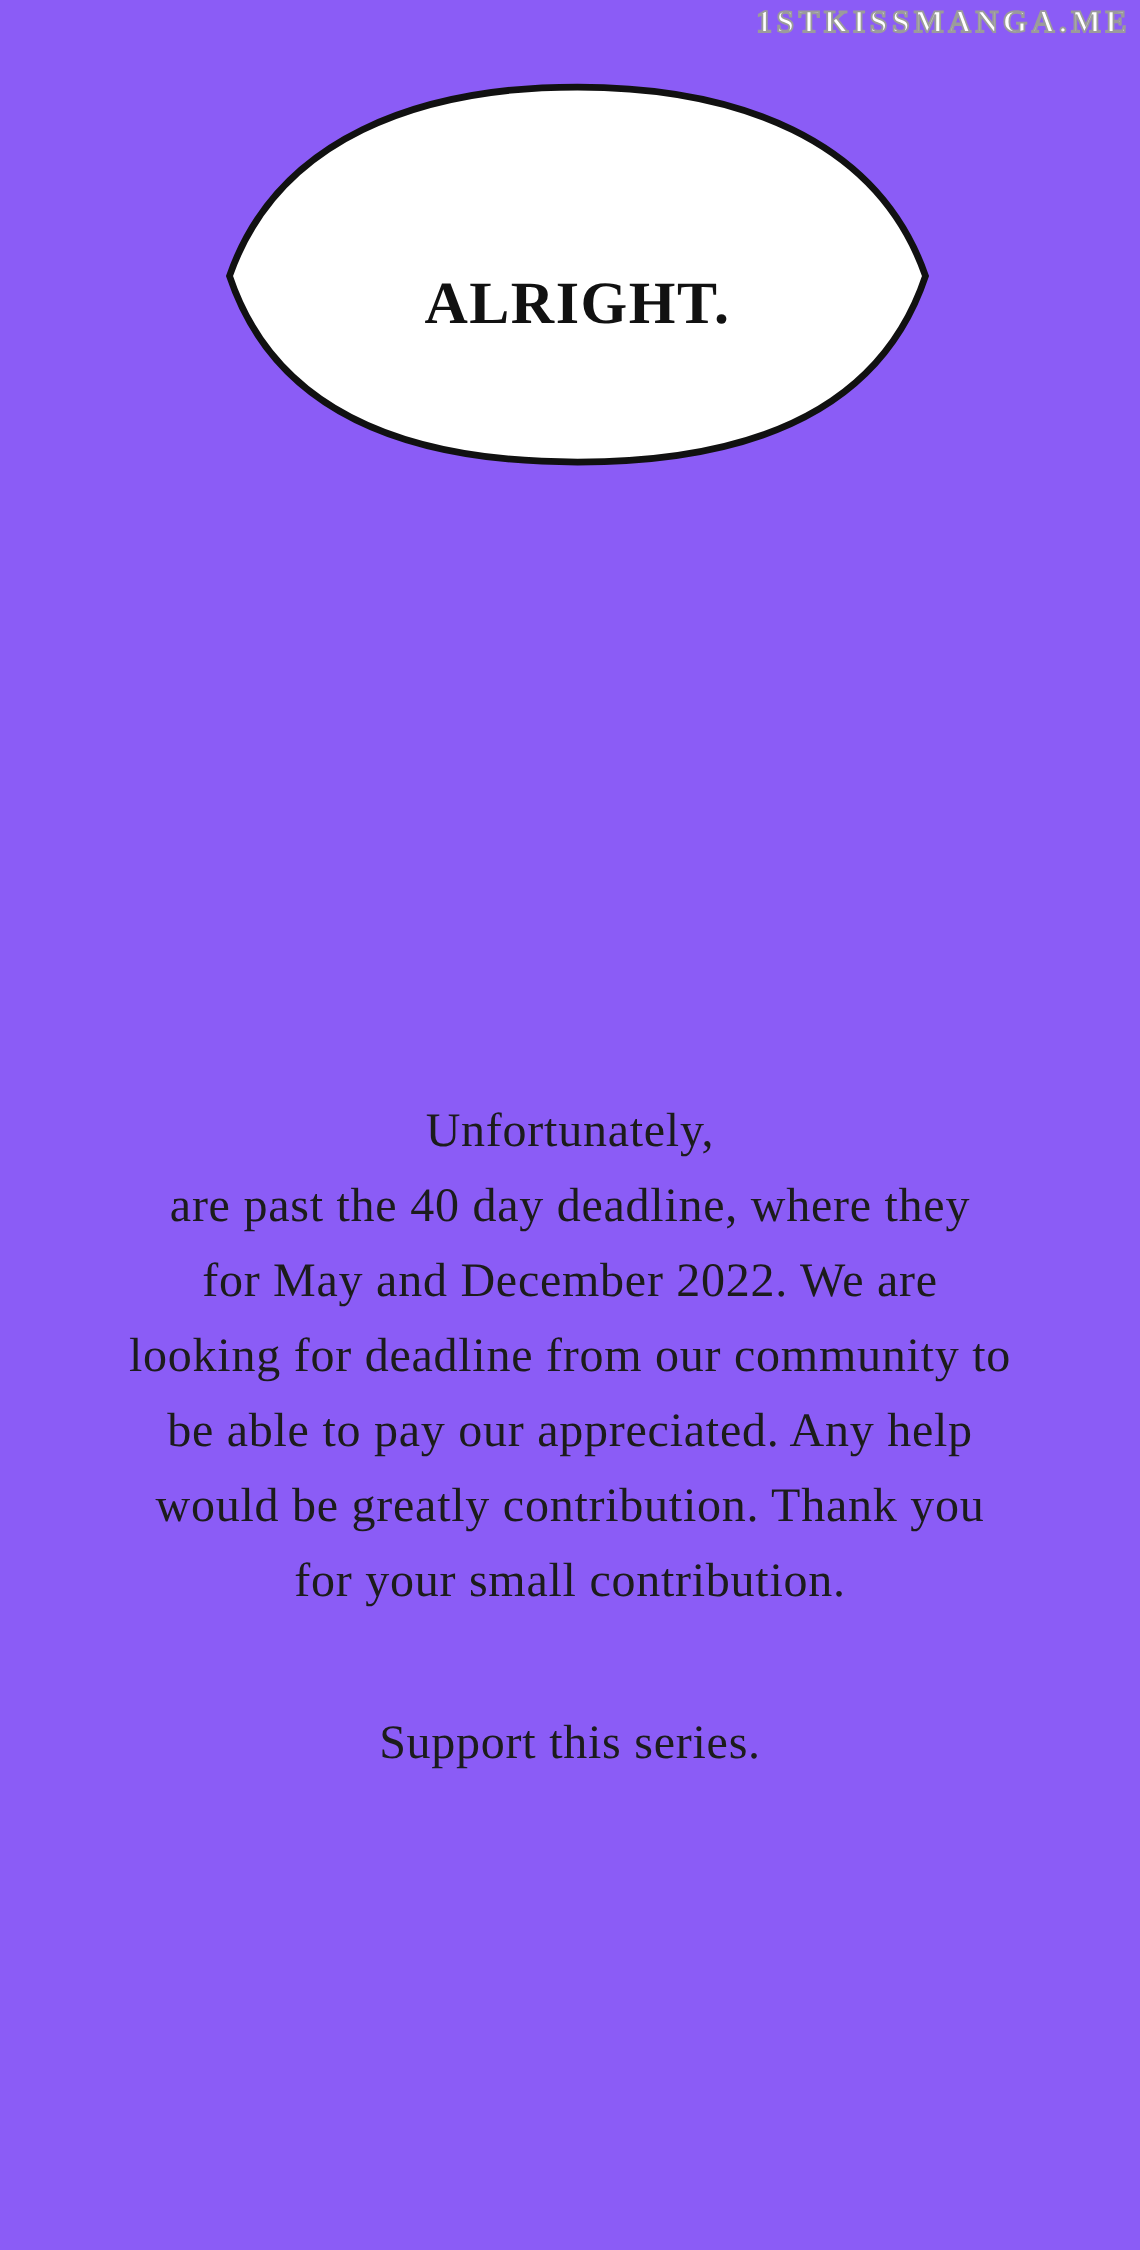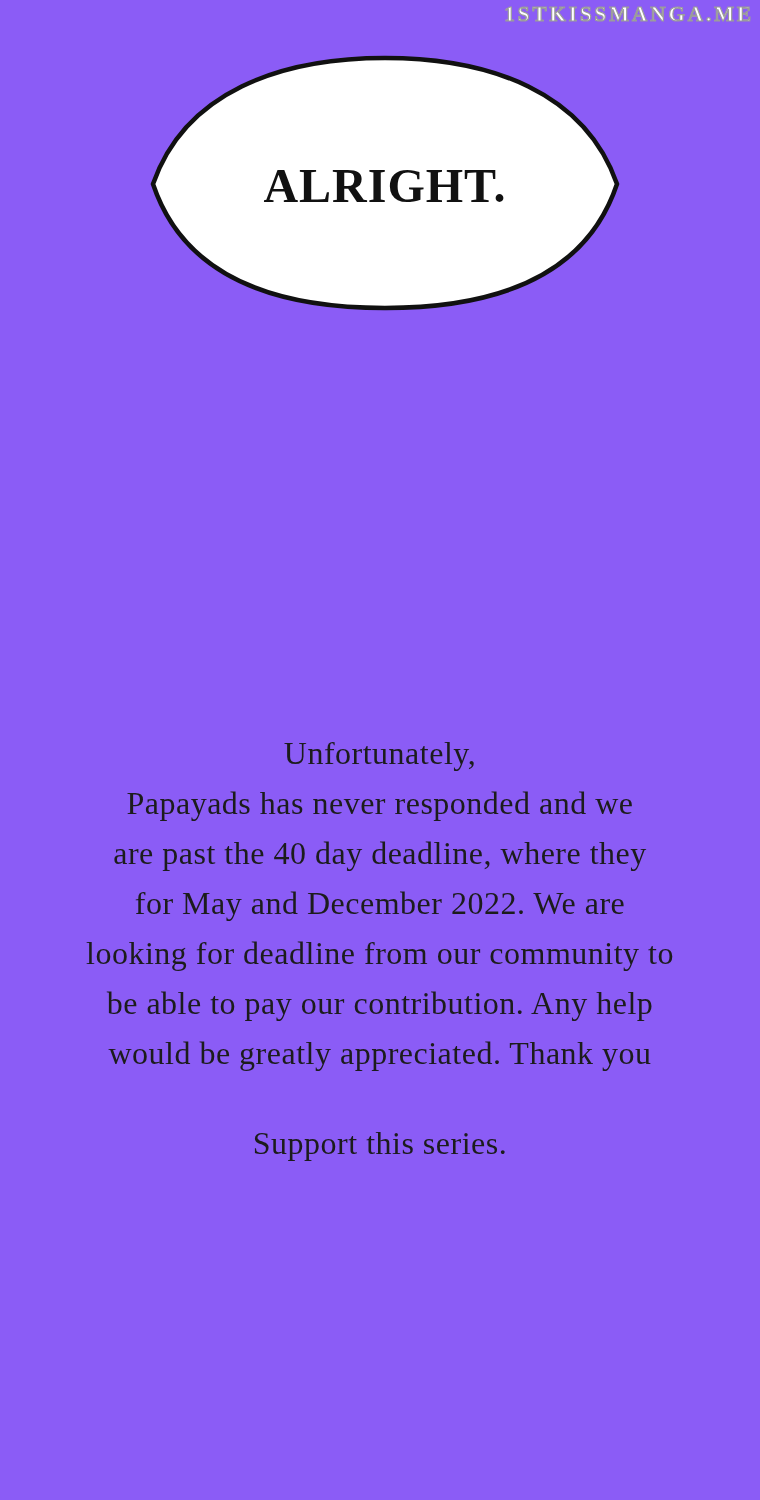--- a/index.html
+++ b/index.html
@@ -43,27 +43,27 @@
   .bubble-wrap svg {
     position: absolute;
     left: 0;
     top: 0;
     width: 100%;
     height: 100%;
   }
   .bubble-text {
     position: absolute;
     left: 0;
-    top: 0;
+    top: 16px;
     width: 100%;
     height: 100%;
     display: flex;
     align-items: center;
     justify-content: center;
-    font-size: 48px;
+    font-size: 40px;
     font-weight: 700;
     letter-spacing: 1px;
     color: #111111;
     padding-top: 6px;
     box-sizing: border-box;
   }
 
   
   .notice {
     position: absolute;
@@ -74,21 +74,21 @@
     font-size: 32px;
     line-height: 50px;
     font-weight: 400;
     color: #1c1c1c;
     letter-spacing: 0.5px;
   }
   .notice-line {
     white-space: nowrap;
   }
   .notice-footer {
-    margin-top: 40px;
+    margin-top: 58px;
     white-space: nowrap;
   }
 </style>
 </head>
 <body>
 
 <div class="page">
 
   <div class="watermark">1STKISSMANGA.ME</div>
 
@@ -99,22 +99,22 @@
                C 340 6, 435 40, 467 132
                C 435 228, 340 256, 235 256
                C 130 256, 35 228, 3 132
                Z" fill="#ffffff" stroke="#111111" stroke-width="4.5"></path>
     </svg>
     <div class="bubble-text">ALRIGHT.</div>
   </div>
 
   <div class="notice">
     <div class="notice-line">Unfortunately,</div>
-    <div class="notice-line">Papayads has never responded and we</div>
     <div class="notice-line">are past the 40 day deadline, where they</div>
     <div class="notice-line">for May and December 2022. We are</div>
     <div class="notice-line">looking for deadline from our community to</div>
-    <div class="notice-line">be able to pay our contribution. Any help</div>
-    <div class="notice-line">would be greatly appreciated. Thank you</div>
+    <div class="notice-line">be able to pay our appreciated. Any help</div>
+    <div class="notice-line">would be greatly contribution. Thank you</div>
+    <div class="notice-line">for your small contribution.</div>
     <div class="notice-footer">Support this series.</div>
   </div>
 
 </div>
 
 </body></html>

